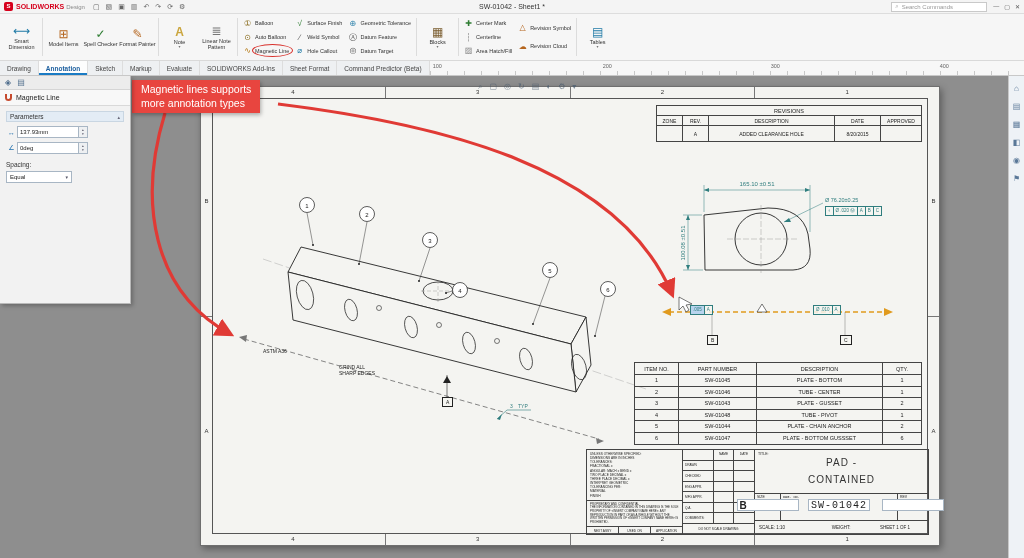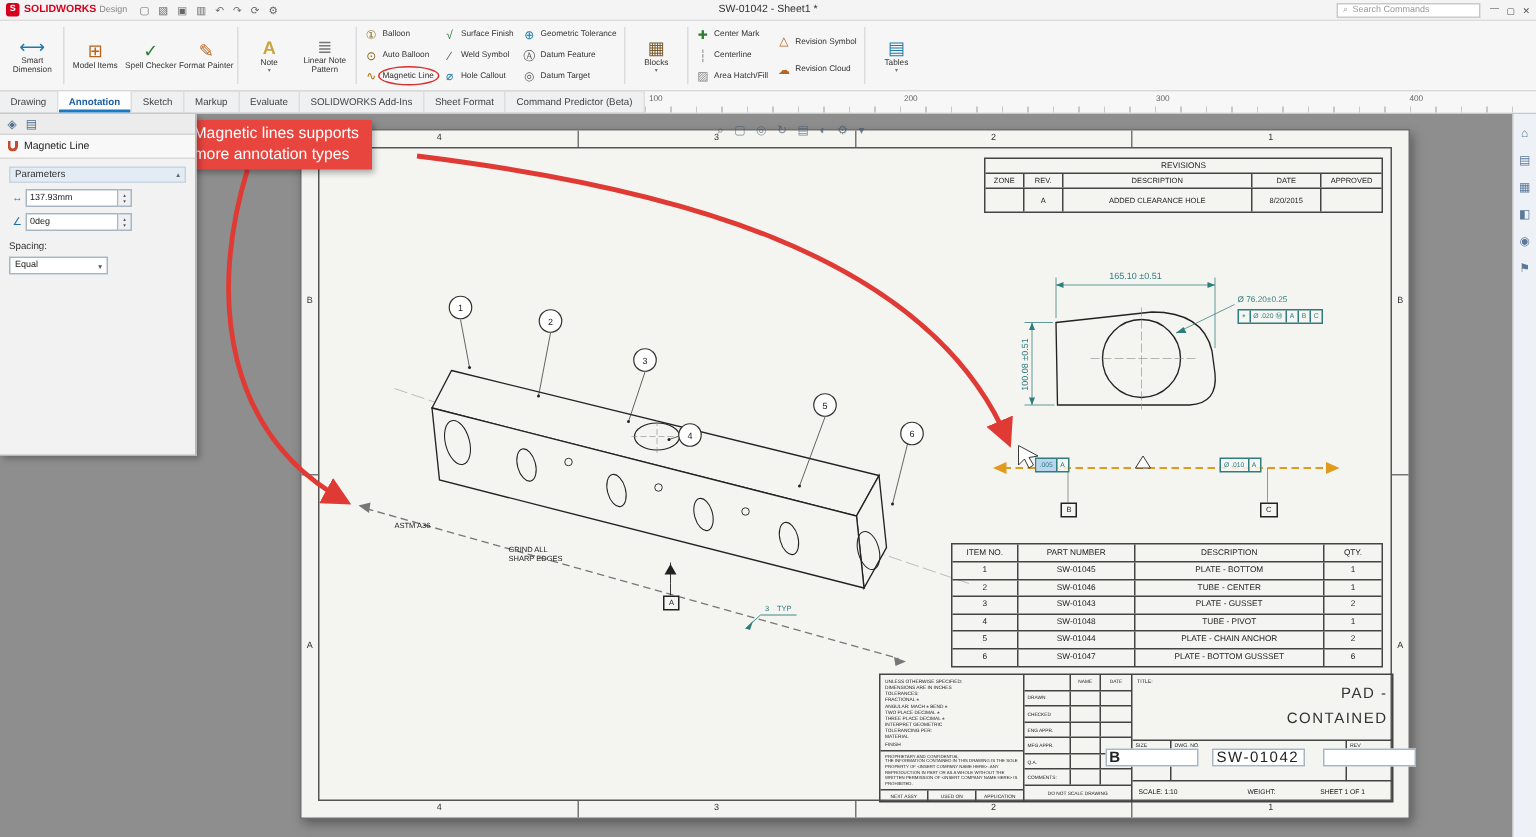--- a/index.html
+++ b/index.html
@@ -93,47 +93,47 @@
   .tbl-app span { flex:1; display:flex; align-items:center; justify-content:center; border-right:1px solid #444;}
   .tbl-app span:last-child { border-right:none; }
   .tbl-mid { width:72px; border-right:1px solid #444; display:flex; flex-direction:column; font-size:3.2px;}
   .nd-row { display:flex; border-bottom:1px solid #444; flex:1; align-items:center;}
   .nd-row .lbl { width:30px; padding-left:2px; }
   .nd-row .nm { width:20px; border-left:1px solid #444; align-self:stretch; }
   .nd-row .dt { flex:1; border-left:1px solid #444; align-self:stretch; text-align:center;}
   .nd-row.hdr .nm, .nd-row.hdr .dt { text-align:center; line-height:8px;}
   .dns { height:10px; display:flex; align-items:center; justify-content:center; font-size:3.2px;}
   .tbl-right { flex:1; display:flex; flex-direction:column; }
-  .tbl-title { flex:1; border-bottom:1px solid #444; padding:2px 3px; position:relative; text-align:right;}
+  .tbl-title { flex:1; border-bottom:1px solid #444; padding:2px 3px; position:relative; text-align:center;}
   .tbl-title .lab { position:absolute; left:3px; top:2px; font-size:3.5px; }
   .tbl-title .big { font-size:10px; letter-spacing:1px; line-height:1.15; margin-top:5px; color:#333;}
   .id-row { height:27px; display:flex; border-bottom:1px solid #444; }
   .id-cell { display:flex; flex-direction:column; align-items:center; border-right:1px solid #444;}
   .id-cell .lab { font-size:3.5px; align-self:flex-start; padding:1px 0 0 2px;}
   .id-cell .val { font-size:10px; font-weight:bold; }
-  .cell-size { width:26px; } .cell-dwg { flex:1; } .cell-rev { width:30px; border-right:none !important;}
+  .cell-size { width:26px; } .cell-dwg { flex:1;font-family:Liberation Mono, monospace; } .cell-rev { width:30px; border-right:none !important;}
   .cell-dwg .val { font-weight:normal; font-size:10px; letter-spacing:1px;}
   .bot-row { height:13px; display:flex; align-items:center; font-size:4.5px; }
   .bot-row span { padding-left:4px; }
   .bs-scale{width:42%;} .bs-weight{width:28%;} .bs-sheet{flex:1;}
 
   
   .note { position:absolute; font-size:5px; color:#222; }
   .fcf { position:absolute; display:inline-flex; border:1px solid #2f7d7e; color:#2f7d7e;
     font-size:4.5px; line-height:1; background:rgba(244,244,241,.85);}
   .fcf span { padding:1.5px 2px; border-right:1px solid #2f7d7e; }
   .fcf span:last-child { border-right:none; }
   .fcf .sel { background:#b8d4ee; }
   .datum-box { position:absolute; border:1px solid #222; color:#222; font-size:5px;
     padding:1px 3px; background:rgba(244,244,241,.85); }
   .dia-note { position:absolute; font-size:5.5px; color:#2f7d7e; white-space:nowrap;}
 
   
   .overlay-svg { position:absolute; inset:0; pointer-events:none; z-index:5; }
-  .callout { position:absolute; left:120px; top:4px; z-index:6; background:#e8453f; color:#fff;
+  .callout { position:absolute; left:132px; top:4px; z-index:6; background:#e8453f; color:#fff;
     font-size:10.5px; line-height:1.3; padding:3px 9px; box-shadow:1px 2px 4px rgba(0,0,0,.3);}
 
   
   .hud { position:absolute; left:478px; top:6px; display:flex; gap:7px; font-size:8px;
     color:rgba(70,90,110,.7); z-index:4; }
 
   
   .panel { position:absolute; left:0; top:0; width:131px; height:228px; background:#f2f2f2;
     border-right:1px solid #b9b9b9; border-bottom:1px solid #b9b9b9; z-index:10;
     box-shadow:2px 2px 4px rgba(0,0,0,.25); }

